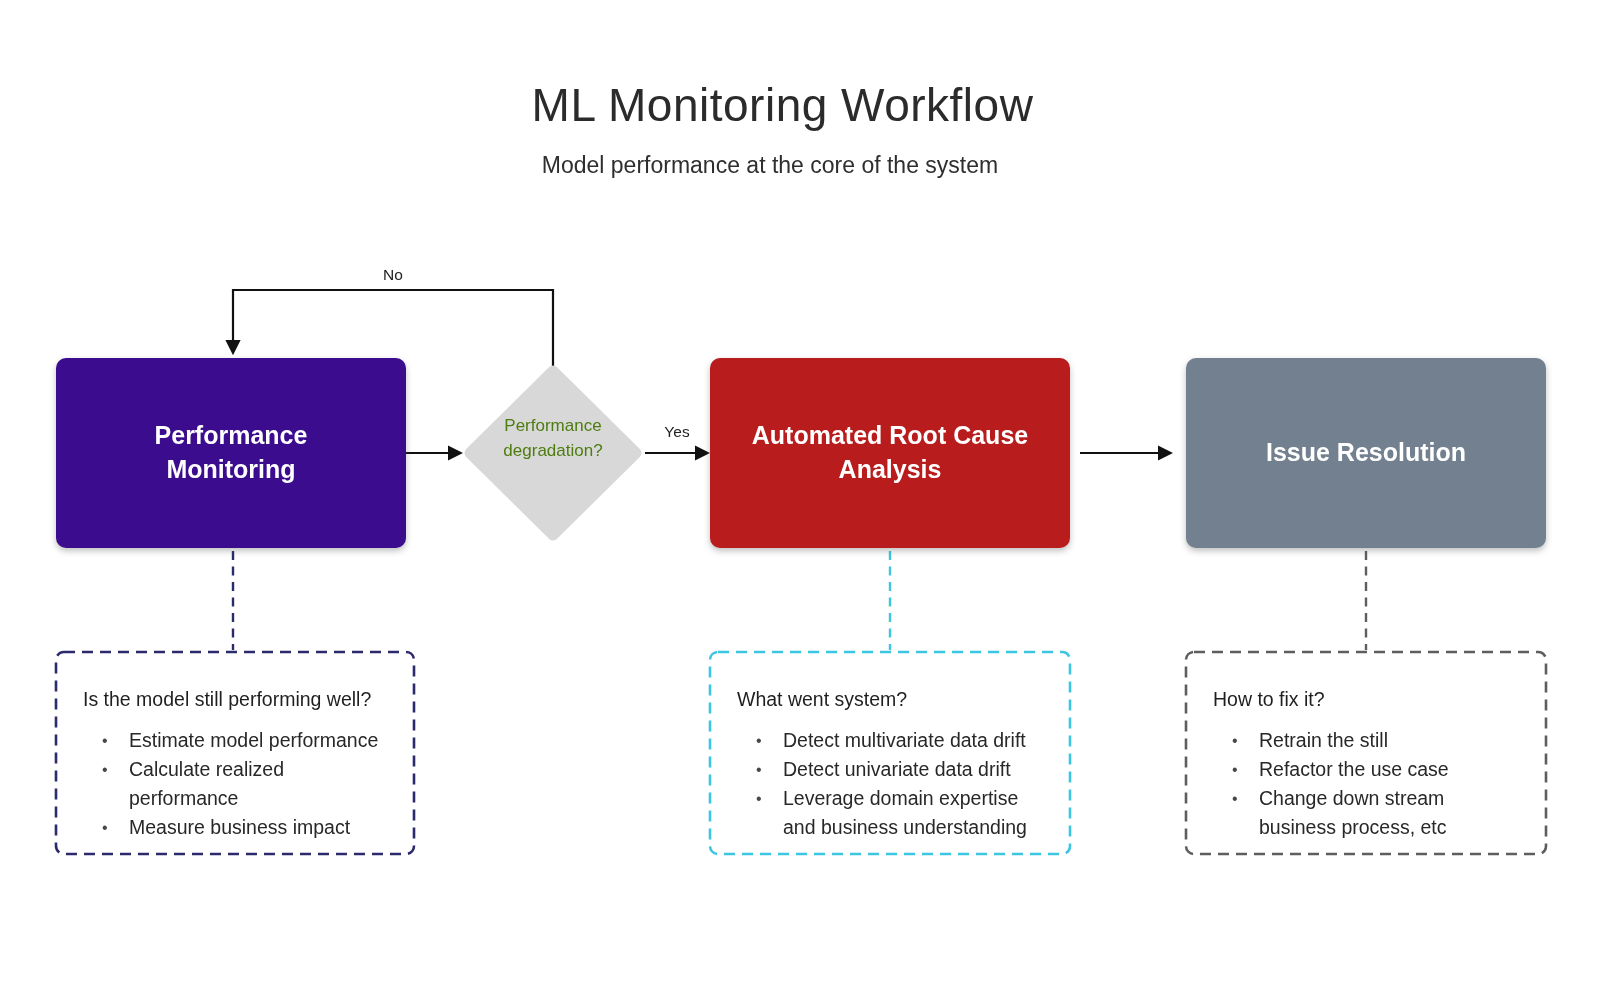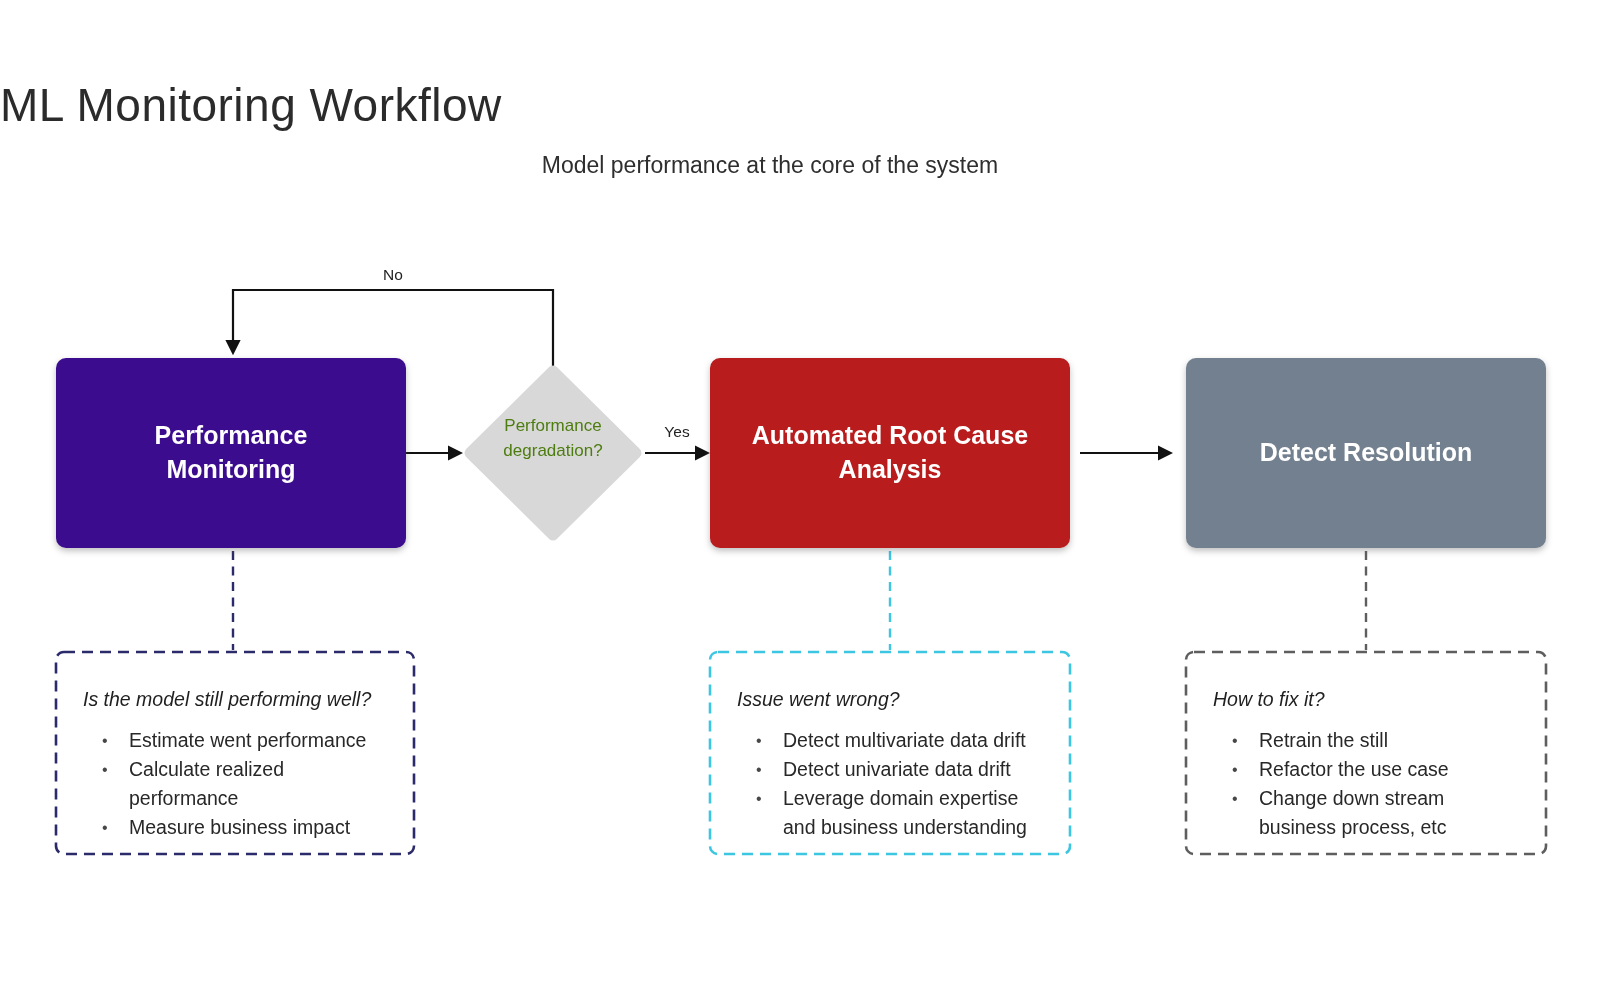--- a/index.html
+++ b/index.html
@@ -1,20 +1,20 @@
 <!DOCTYPE html>
 <html><head>
 <meta charset="utf-8">
 <style>
   html,body{margin:0;padding:0;background:#ffffff;}
   body{font-family:"Liberation Sans","DejaVu Sans",sans-serif;}
   #canvas{position:relative;width:1600px;height:992px;background:#ffffff;overflow:hidden;}
 
   
-  .title{position:absolute;left:0;top:78px;width:1565px;
+  .title{position:absolute;left:0;top:78px;width:1565px;text-align:center;
          font-size:46px;font-weight:400;color:#2b2b2b;letter-spacing:.5px;}
   .subtitle{position:absolute;left:0;top:152px;width:1540px;text-align:center;
          font-size:23px;font-weight:400;color:#2e2e2e;}
 
   
   svg.overlay{position:absolute;left:0;top:0;width:1600px;height:992px;z-index:1;}
   svg .edge-label{font-family:"Liberation Sans","DejaVu Sans",sans-serif;font-size:15.5px;fill:#222;}
 
   
   .node{position:absolute;top:358px;height:190px;border-radius:10px;z-index:2;
@@ -28,21 +28,21 @@
   
   .diamond-label{position:absolute;left:483px;top:414px;width:140px;z-index:2;
         text-align:center;font-size:17px;line-height:1.45;color:#4d7c0f;}
 
   
   .note{position:absolute;top:652px;height:202px;z-index:2;box-sizing:border-box;
         padding:36px 20px 0 27px;color:#262626;}
   .note-1{left:56px;width:358px;}
   .note-2{left:710px;width:360px;}
   .note-3{left:1186px;width:360px;}
-  .note h3{margin:0 0 15px 0;font-size:19.5px;font-weight:400;color:#1f1f1f;font-style:italic;}
+  .note h3{margin:0 0 15px 0;font-size:19.5px;font-weight:400;color:#1f1f1f;}
   .note ul{list-style:none;margin:0;padding:0 0 0 13px;}
   .note li{display:flex;font-size:19.5px;line-height:29px;color:#282828;}
   .note li .dot{flex:none;width:27px;text-align:left;padding-left:6px;color:#474747;font-size:16px;}
   .note li .txt{flex:1;}
 </style>
 </head>
 <body>
 
 <div id="canvas">
 
@@ -77,45 +77,45 @@
     <rect x="1186" y="652" width="360" height="202" rx="8" fill="none" stroke="#5e5e5e" stroke-width="2.6" stroke-dasharray="11 7"></rect>
   </svg>
 
   <div class="node node-purple">
     <span>Performance Monitoring</span>
   </div>
   <div class="node node-cyan">
     <span>Automated Root Cause Analysis</span>
   </div>
   <div class="node node-slate">
-    <span>Detect Resolution</span>
+    <span>Issue Resolution</span>
   </div>
 
   <div class="diamond-label">Performance degradation?</div>
 
   <div class="note note-1">
     <h3>Is the model still performing well?</h3>
     <ul>
       <li>
         <span class="dot">•</span>
-        <span class="txt">Estimate went performance</span>
+        <span class="txt">Estimate model performance</span>
       </li>
       <li>
         <span class="dot">•</span>
         <span class="txt">Calculate realized performance</span>
       </li>
       <li>
         <span class="dot">•</span>
         <span class="txt">Measure business impact</span>
       </li>
     </ul>
   </div>
 
   <div class="note note-2">
-    <h3>Issue went wrong?</h3>
+    <h3>What went system?</h3>
     <ul>
       <li>
         <span class="dot">•</span>
         <span class="txt">Detect multivariate data drift</span>
       </li>
       <li>
         <span class="dot">•</span>
         <span class="txt">Detect univariate data drift</span>
       </li>
       <li>

